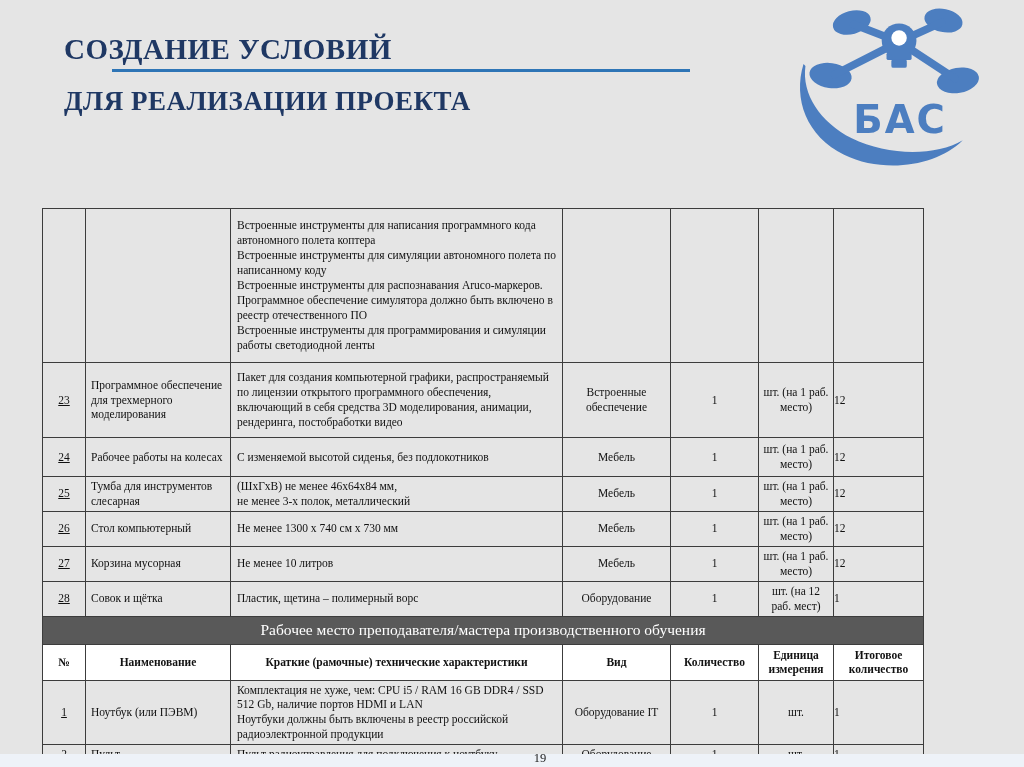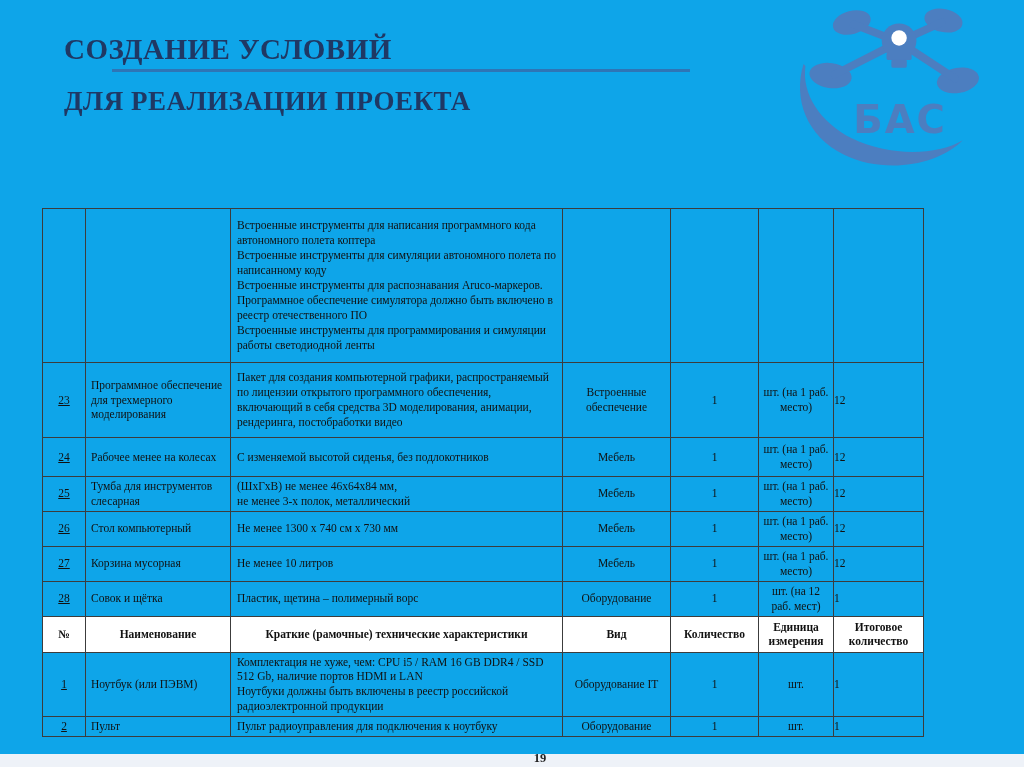--- a/index.html
+++ b/index.html
@@ -1,19 +1,19 @@
 <!DOCTYPE html>
 <html><head>
 <meta charset="utf-8">
 <style>
   * { margin:0; padding:0; box-sizing:border-box; }
   html,body { background:#fff; }
   .slide {
     position:relative; width:1024px; height:767px;
-    background:#0ea5e9; overflow:hidden;
+    background:#e5e5e5; overflow:hidden;
     font-family:"Liberation Serif","DejaVu Serif",serif;
     color:#111;
   }
   
   .title-line1 {
     position:absolute; left:64px; top:33px;
     font-size:29px; font-weight:bold; color:#1f3864; letter-spacing:0.5px;
     white-space:nowrap;
   }
   .title-underline {
@@ -49,21 +49,21 @@
     font-weight:bold; text-align:center; padding:2px 2px;
     font-size:11.5px; line-height:1.25; background:#fff;
   }
   
   .bottom-strip {
     position:absolute; left:0; bottom:0; width:100%; height:13px;
     background:#eef2f8;
   }
   .page-number {
     position:absolute; left:512px; top:751px; width:56px;
-    text-align:center; font-size:12.5px; color:#222;font-weight:bold;
+    text-align:center; font-size:12.5px; color:#222;
   }
 </style>
 </head>
 <body>
 
 <div class="slide">
 
   <div class="title-line1">СОЗДАНИЕ УСЛОВИЙ</div>
   <div class="title-underline"></div>
   <div class="title-line2">ДЛЯ РЕАЛИЗАЦИИ ПРОЕКТА</div>
@@ -120,21 +120,21 @@
           <td class="c-num">23</td>
           <td class="c-name">Программное обеспечение для трехмерного моделирования</td>
           <td class="c-spec">Пакет для создания компьютерной графики, распространяемый по лицензии открытого программного обеспечения, включающий в себя средства 3D моделирования, анимации, рендеринга, постобработки видео</td>
           <td class="c-type">Встроенные обеспечение</td>
           <td class="c-qty">1</td>
           <td class="c-unit">шт. (на 1 раб. место)</td>
           <td class="c-total">12</td>
         </tr>
         <tr style="height:39px">
           <td class="c-num">24</td>
-          <td class="c-name">Рабочее менее на колесах</td>
+          <td class="c-name">Рабочее работы на колесах</td>
           <td class="c-spec">С изменяемой высотой сиденья, без подлокотников</td>
           <td class="c-type">Мебель</td>
           <td class="c-qty">1</td>
           <td class="c-unit">шт. (на 1 раб. место)</td>
           <td class="c-total">12</td>
         </tr>
         <tr style="height:33px">
           <td class="c-num">25</td>
           <td class="c-name">Тумба для инструментов слесарная</td>
           <td class="c-spec">(ШхГхВ) не менее 46х64х84 мм,
@@ -163,20 +163,23 @@
           <td class="c-total">12</td>
         </tr>
         <tr style="height:31px">
           <td class="c-num">28</td>
           <td class="c-name">Совок и щётка</td>
           <td class="c-spec">Пластик, щетина – полимерный ворс</td>
           <td class="c-type">Оборудование</td>
           <td class="c-qty">1</td>
           <td class="c-unit">шт. (на 12 раб. мест)</td>
           <td class="c-total">1</td>
+        </tr>
+        <tr class="band" style="height:28px">
+          <td colspan="7">Рабочее место преподавателя/мастера производственного обучения</td>
         </tr>
         <tr class="head" style="height:36px">
           <th>№</th>
           <th>Наименование</th>
           <th>Краткие (рамочные) технические характеристики</th>
           <th>Вид</th>
           <th>Количество</th>
           <th>Единица измерения</th>
           <th>Итоговое количество</th>
         </tr>

